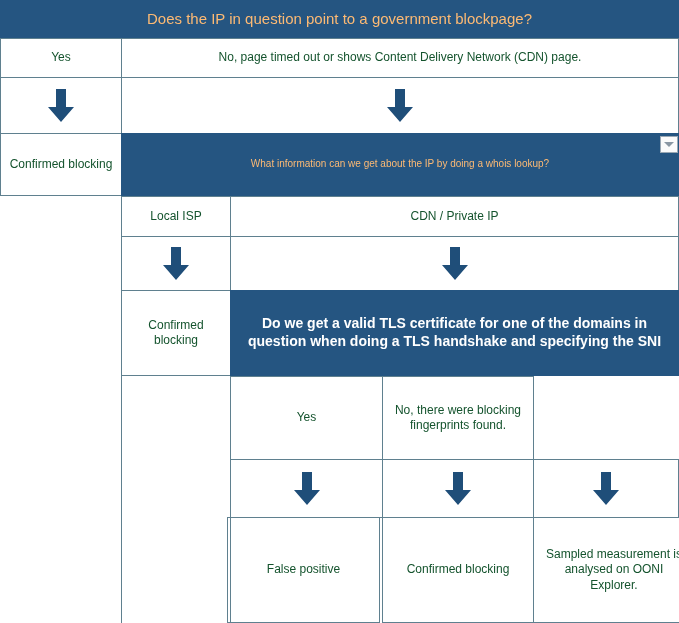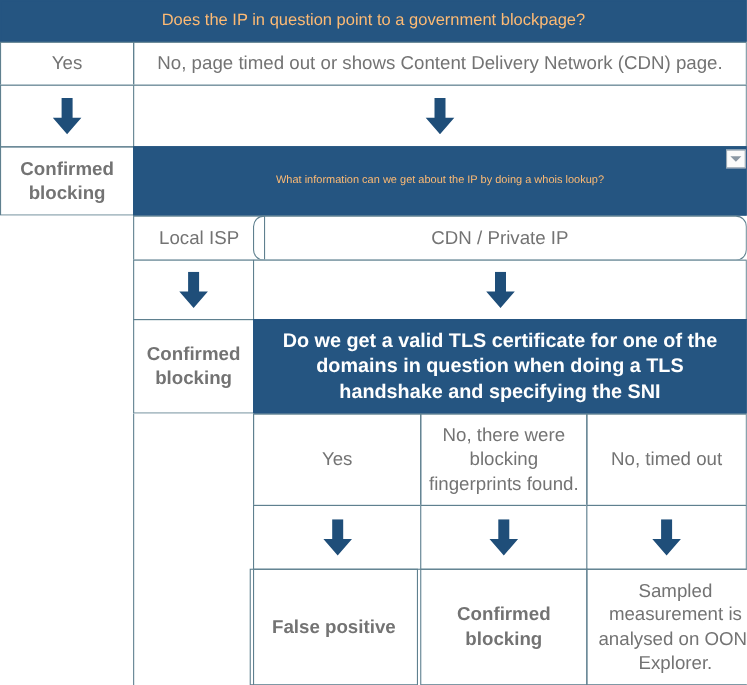--- a/index.html
+++ b/index.html
@@ -18,42 +18,42 @@
     overflow: hidden;
     background: #ffffff;
   }
   .cell {
     position: absolute;
     box-sizing: border-box;
     display: flex;
     align-items: center;
     justify-content: center;
     text-align: center;
-    font-size: 17px;
-    color: #737373;
+    font-size: 12px;
+    color: #14532d;
     line-height: 1.28;
     padding: 2px 6px;
   }
   .bordered {
     border: 1px solid #5f808f;
   }
   .blue {
     background: #255581;
     color: #fdba74;
     font-weight: normal;
     border: 1px solid #255581;
   }
   .blue-bold {
     background: #255581;
     color: #ffffff;
     font-weight: bold;
     border: 1px solid #255581;
   }
   .bold {
-    font-weight: bold;
+    font-weight: normal;
   }
   .arrow-cell {
     position: absolute;
     box-sizing: border-box;
     border: 1px solid #5f808f;
     display: flex;
     align-items: center;
     justify-content: center;
     background: #ffffff;
   }
@@ -124,55 +124,52 @@
   <div class="cell blue" style="left:121px; top:133px; width:558px; height:63px; font-size:10px;">
     <span class="txt">What information can we get about the IP by doing a whois lookup?</span>
   </div>
 
   <div class="dropdown-btn" style="left:660px; top:136px;">
     <span class="tri"></span>
   </div>
 
   <div class="empty-cell" style="left:0px; top:196px; width:121px; height:427px;"></div>
 
-  <div class="cell bordered" style="left:121px; top:196px; width:120px; height:41px;">
+  <div class="cell bordered" style="left:121px; top:196px; width:110px; height:41px;">
     <span class="txt">Local ISP</span>
   </div>
-  <div class="cell bordered" style="left:230px; top:196px; width:449px; height:41px;border-radius:10px;">
+  <div class="cell bordered" style="left:230px; top:196px; width:449px; height:41px;">
     <span class="txt">CDN / Private IP</span>
   </div>
 
   <div class="arrow-cell" style="left:121px; top:236px; width:110px; height:55px;">
     <svg class="arrow" viewBox="0 0 30 34">
       <polygon points="10,0 20,0 20,18 28,18 15,33 2,18 10,18" fill="#1F4E79"></polygon>
     </svg>
   </div>
   <div class="arrow-cell" style="left:230px; top:236px; width:449px; height:55px;">
     <svg class="arrow" viewBox="0 0 30 34">
       <polygon points="10,0 20,0 20,18 28,18 15,33 2,18 10,18" fill="#1F4E79"></polygon>
     </svg>
   </div>
 
   <div class="cell bordered bold" style="left:121px; top:290px; width:110px; height:86px;">
     <span class="txt">Confirmed blocking</span>
   </div>
-  <div class="cell blue-bold" style="left:230px; top:290px; width:449px; height:86px; font-size:18px; padding:2px 10px;">
+  <div class="cell blue-bold" style="left:230px; top:290px; width:449px; height:86px; font-size:14px; padding:2px 10px;">
     <span class="txt">Do we get a valid TLS certificate for one of the domains in question when doing a TLS handshake and specifying the SNI</span>
   </div>
 
   <div class="empty-cell" style="left:121px; top:376px; width:110px; height:247px; border-left:1px solid #5f808f; border-right:1px solid #5f808f;"></div>
 
   <div class="cell bordered" style="left:230px; top:376px; width:153px; height:84px;">
     <span class="txt">Yes</span>
   </div>
   <div class="cell bordered" style="left:382px; top:376px; width:152px; height:84px;">
     <span class="txt">No, there were blocking fingerprints found.</span>
-  </div>
-  <div class="cell bordered" style="left:533px; top:376px; width:146px; height:84px;">
-    <span class="txt">No, timed out</span>
   </div>
 
   <div class="arrow-cell" style="left:230px; top:459px; width:153px; height:59px;">
     <svg class="arrow" viewBox="0 0 30 34">
       <polygon points="10,0 20,0 20,18 28,18 15,33 2,18 10,18" fill="#1F4E79"></polygon>
     </svg>
   </div>
   <div class="arrow-cell" style="left:382px; top:459px; width:152px; height:59px;">
     <svg class="arrow" viewBox="0 0 30 34">
       <polygon points="10,0 20,0 20,18 28,18 15,33 2,18 10,18" fill="#1F4E79"></polygon>

